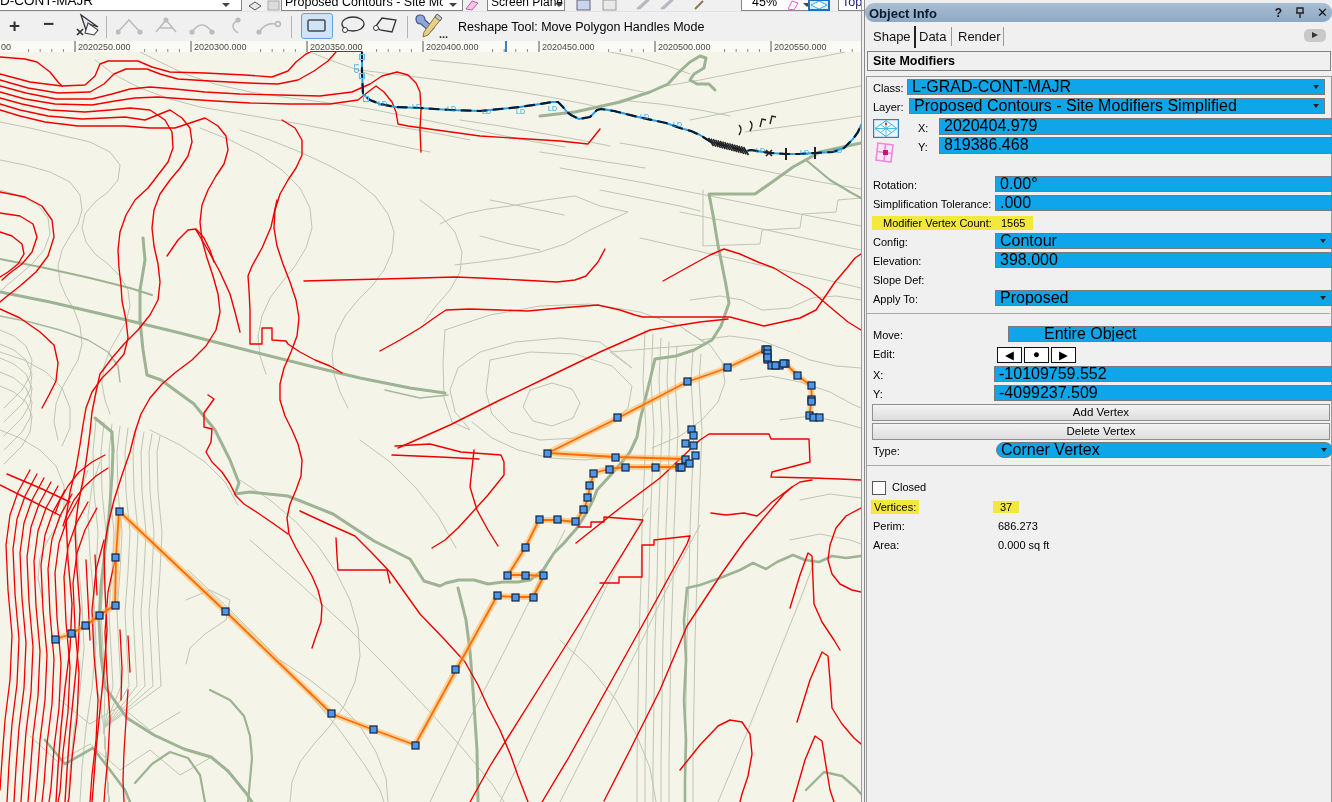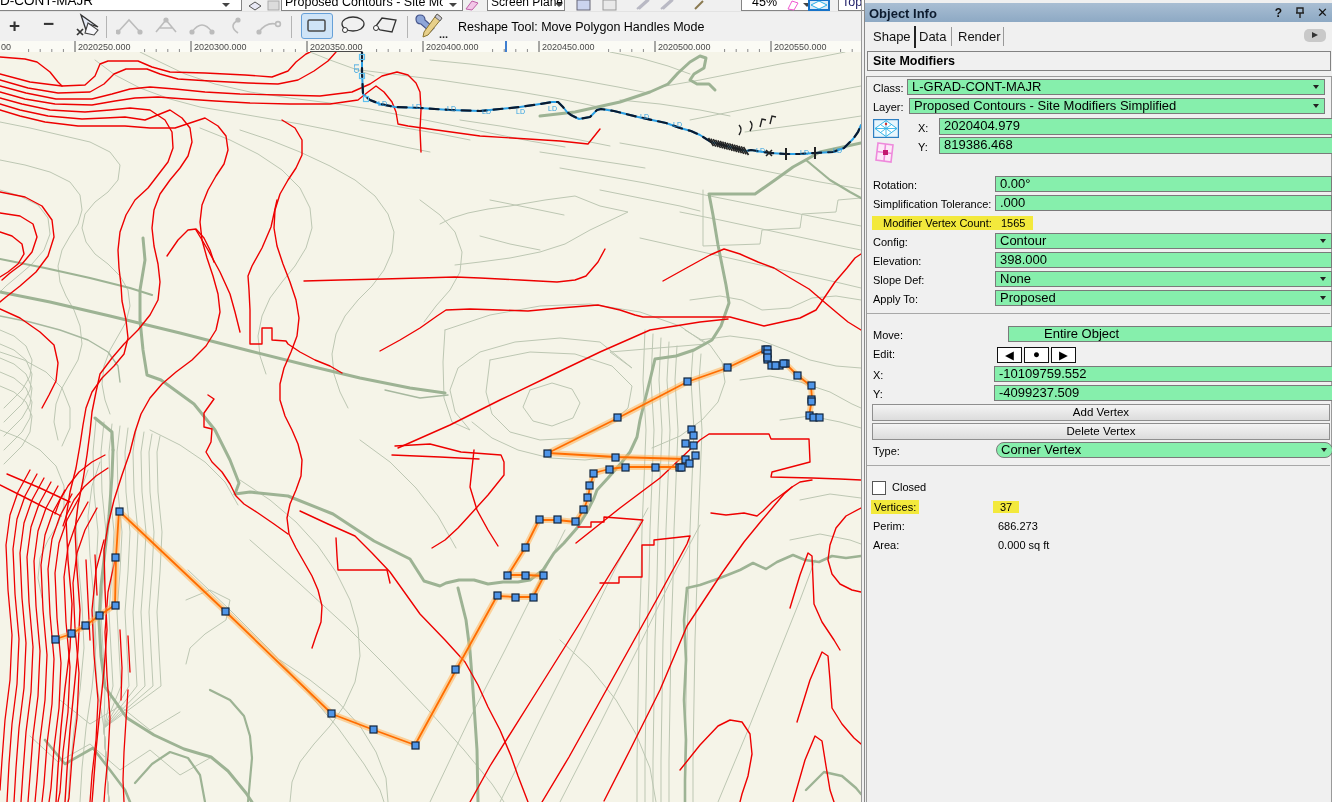--- a/index.html
+++ b/index.html
@@ -10,24 +10,24 @@
   #row1{left:0;top:0;width:1332px;height:11px;background:#f0f0f0;}
   #row2{left:0;top:11px;width:861px;height:30px;background:#f0f0f0;border-top:1px solid #e3e3e3;}
   .tbox{position:absolute;background:#fff;border:1px solid #848484;border-top:none;font-size:12px;color:#000;}
   .tsep{position:absolute;width:1px;background:#b4b4b4;}
   
   #ruler{left:0;top:41px;width:861px;height:11px;background:#fbfbf5;border-bottom:1px solid #d8d8cf;}
   .rlab{position:absolute;top:1px;font-size:9px;color:#4a4a4a;letter-spacing:0px;}
   
   #panel{left:865px;top:0;width:467px;height:802px;background:#f0f0f0;}
   #ptitle{position:absolute;left:0px;top:3px;width:467px;height:19px;
-      background:linear-gradient(#a9bed3,#8da9c4);}
+      background:linear-gradient(#a9bed3,#8da9c4);border-radius:9px;}
   #ptitle .t{position:absolute;left:4px;top:3px;font-weight:bold;font-size:13px;color:#0d1b2e;}
   #ptabs{position:absolute;left:0;top:22px;width:467px;height:29px;background:#f0f0f0;font-size:13px;color:#111;}
-  .fld{position:absolute;background:#86efac;border:1px solid #7a7a7a;font-size:13px;color:#000;padding:0 0 0 4px;line-height:14px;white-space:nowrap;overflow:hidden;}
+  .fld{position:absolute;background:#0ea5e9;border:1px solid #7a7a7a;font-size:16px;color:#000;padding:0 0 0 4px;line-height:14px;white-space:nowrap;overflow:hidden;}
   .lbl{position:absolute;font-size:11px;color:#000;white-space:nowrap;}
   .arrow{position:absolute;right:5px;top:5px;width:0;height:0;border-left:3.5px solid transparent;border-right:3.5px solid transparent;border-top:4px solid #222;}
   .btn{position:absolute;background:linear-gradient(#f4f4f4,#dcdcdc);border:1px solid #8f8f8f;font-size:11.5px;text-align:center;color:#000;}
   .hl{background:#f3e93c;}
   .sepline{position:absolute;left:2px;width:463px;height:1px;background:#a8a8a8;}
 </style>
 </head>
 <body>
 
 <div class="abs" id="row1"></div>
@@ -478,21 +478,20 @@
   <div class="fld" style="left:130px;top:176px;width:331px;height:14px;">0.00°</div>
   <div class="lbl" style="left:8px;top:198px;">Simplification Tolerance:</div>
   <div class="fld" style="left:130px;top:195px;width:331px;height:14px;">.000</div>
   <div class="lbl hl" style="left:7px;top:216px;padding:1px 11px;">Modifier Vertex Count:</div>
   <div class="lbl hl" style="left:128px;top:216px;padding:1px 8px;">1565</div>
   <div class="lbl" style="left:8px;top:236px;">Config:</div>
   <div class="fld" style="left:130px;top:233px;width:331px;height:14px;">Contour<div class="arrow"></div></div>
   <div class="lbl" style="left:8px;top:255px;">Elevation:</div>
   <div class="fld" style="left:130px;top:252px;width:331px;height:14px;">398.000</div>
   <div class="lbl" style="left:8px;top:274px;">Slope Def:</div>
-  <div class="fld" style="left:130px;top:271px;width:331px;height:14px;">None<div class="arrow"></div></div>
   <div class="lbl" style="left:8px;top:293px;">Apply To:</div>
   <div class="fld" style="left:130px;top:290px;width:331px;height:14px;">Proposed<div class="arrow"></div></div>
 
   <div class="sepline" style="top:313px;"></div>
 
   <div class="lbl" style="left:8px;top:329px;">Move:</div>
   <div class="fld" style="left:143px;top:326px;width:331px;height:14px;padding-left:35px;">Entire Object<div class="arrow"></div></div>
   <div class="lbl" style="left:8px;top:348px;">Edit:</div>
   <div class="btn" style="left:132px;top:347px;width:23px;height:14px;background:#fff;border:1.4px solid #111;">◀</div>
   <div class="btn" style="left:159px;top:347px;width:23px;height:14px;background:#fff;border:1.4px solid #111;">●</div>

